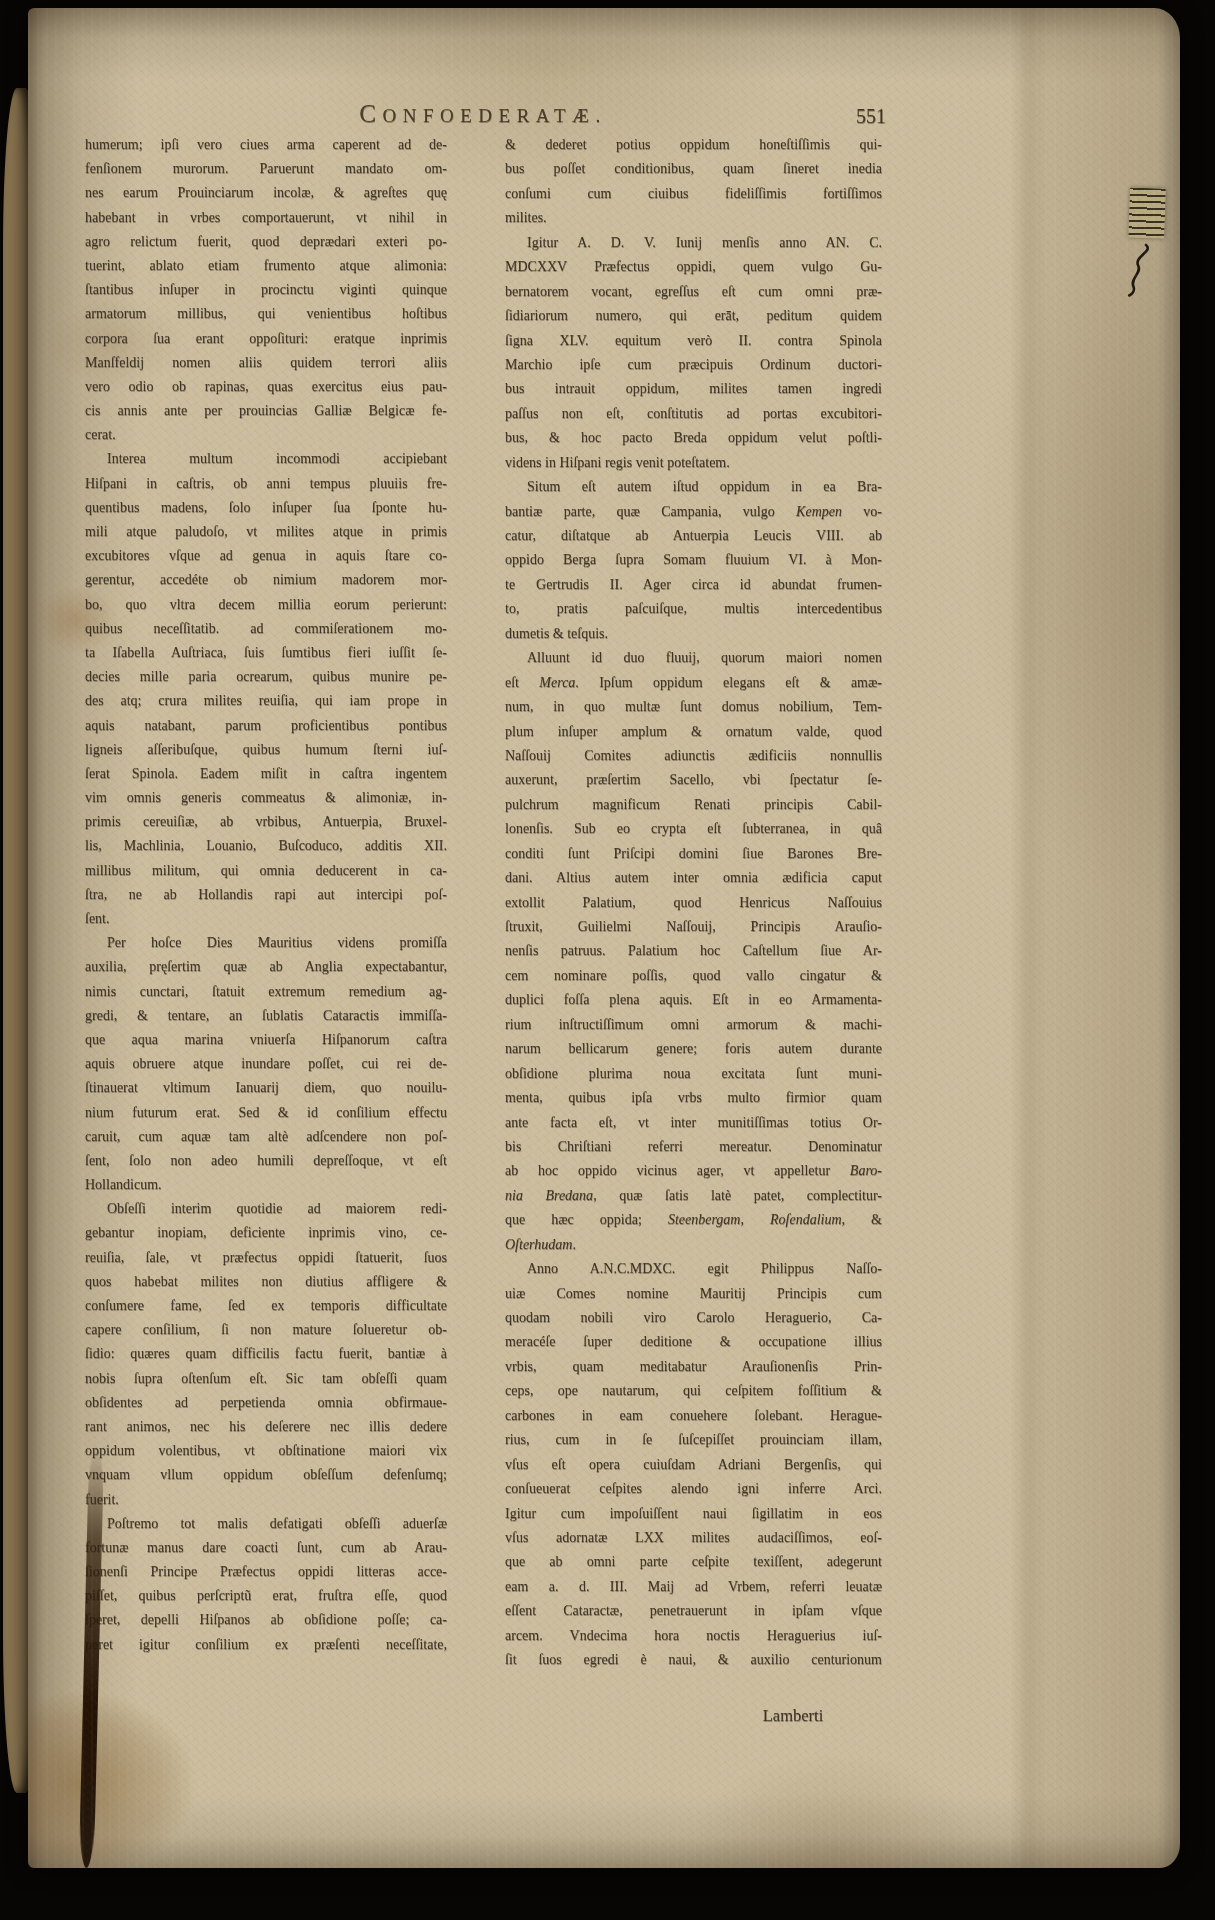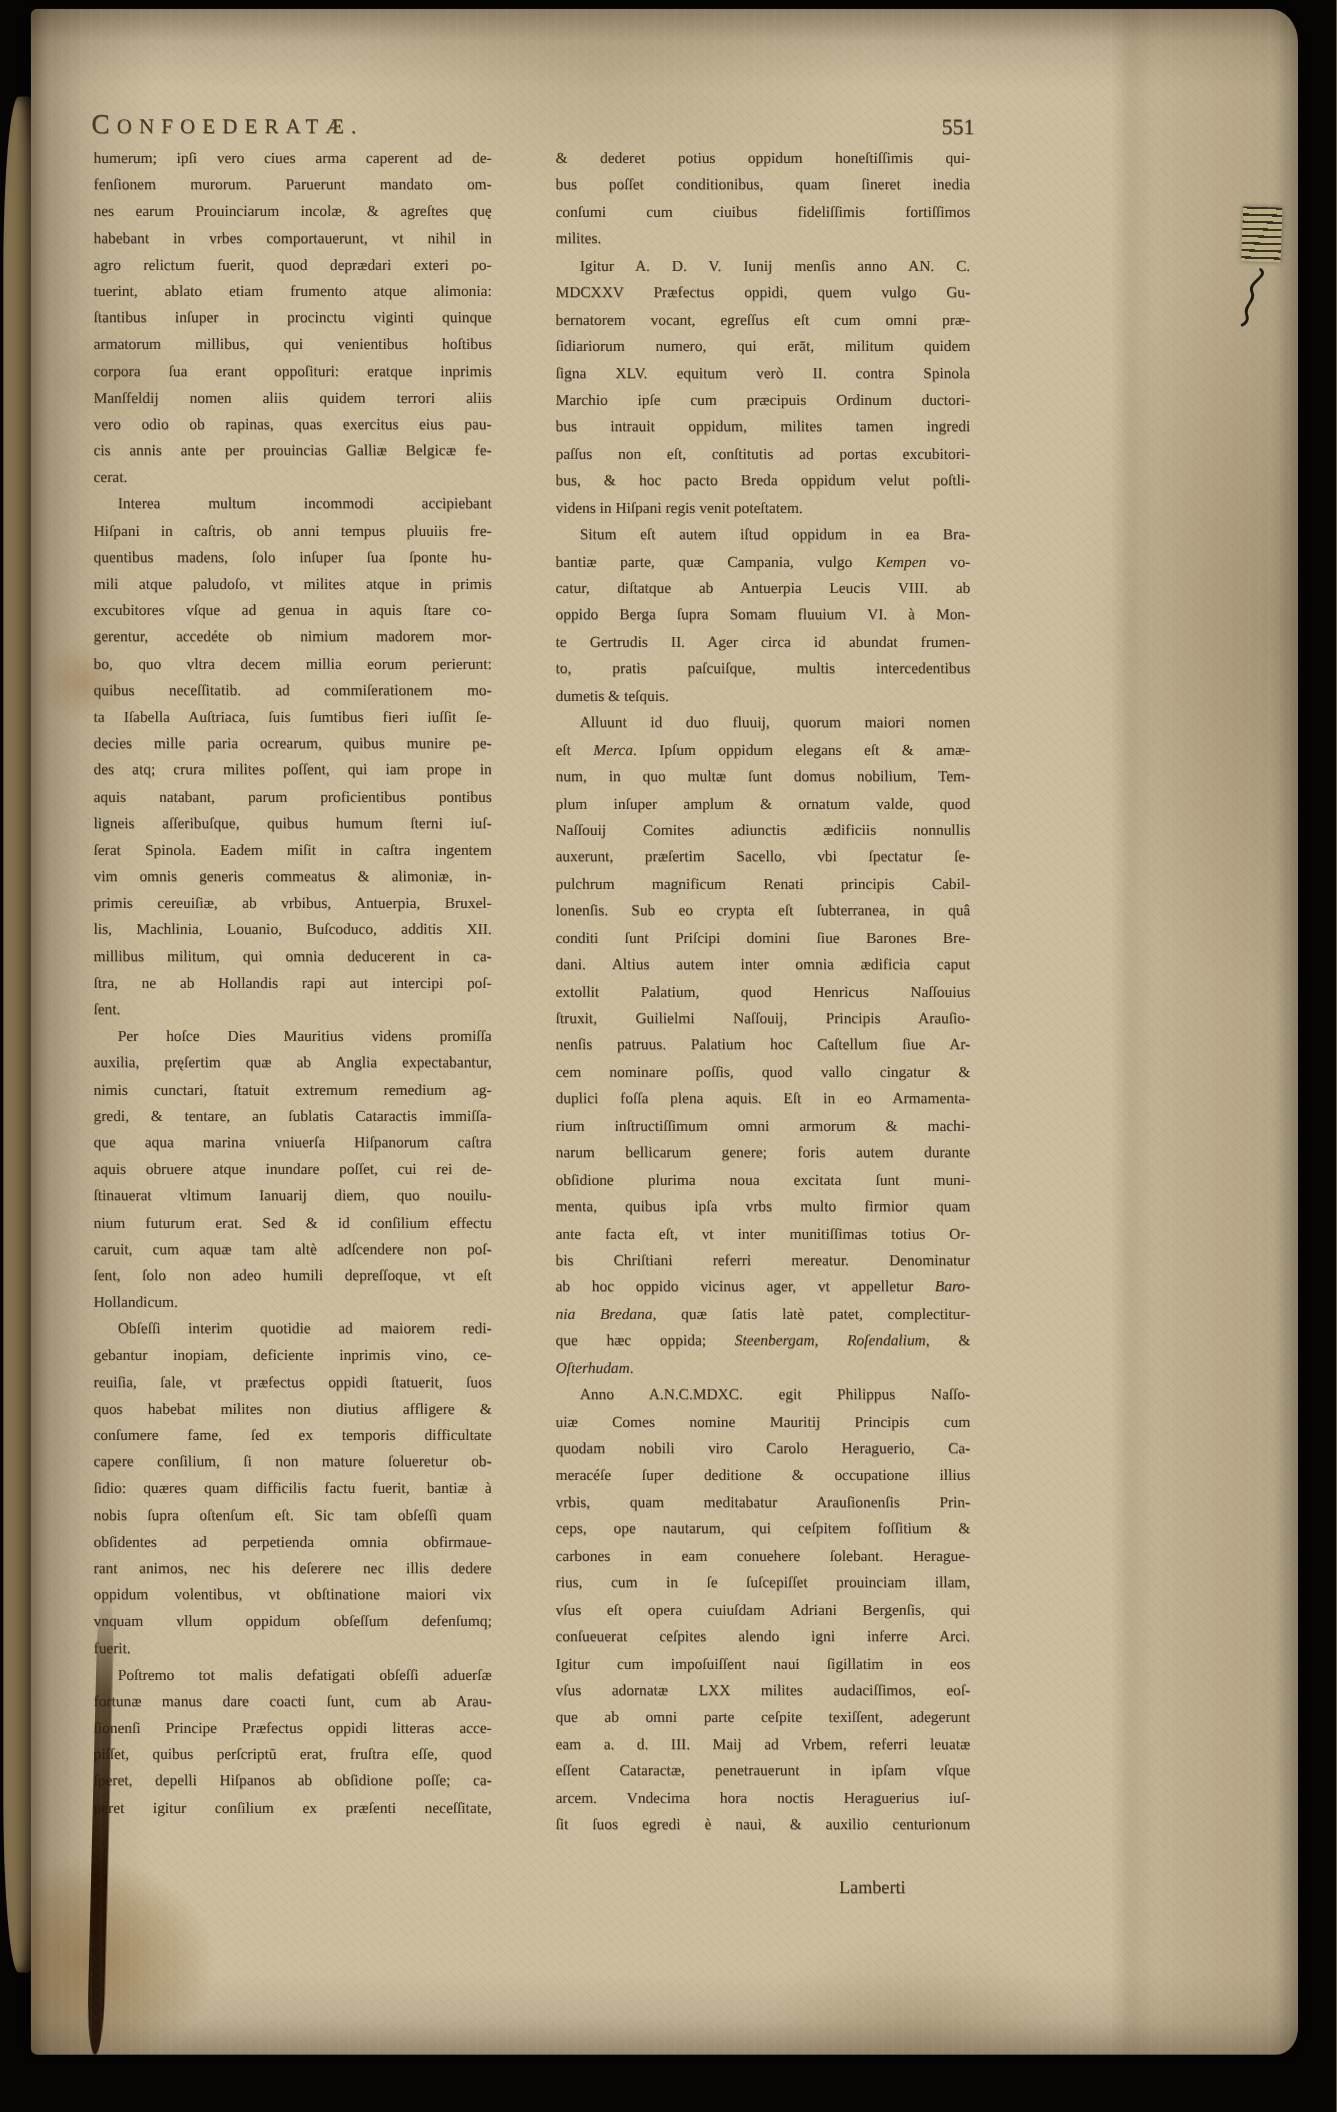--- a/index.html
+++ b/index.html
@@ -44,21 +44,21 @@
     border-radius:inherit;
     background-image:
       repeating-linear-gradient(47deg, rgba(118,98,66,.10) 0 1px, transparent 1px 6px),
       repeating-linear-gradient(-33deg, rgba(118,98,66,.08) 0 1px, transparent 1px 7px),
       repeating-linear-gradient(90deg, rgba(255,250,235,.05) 0 2px, transparent 2px 9px);
     opacity:.55;
   }
 
   .running-header{
     position:absolute;top:92px;left:55px;width:800px;
-    color:#463a28;
+    text-align:center;color:#463a28;
     font-size:19px;letter-spacing:6.5px;
     text-shadow:.4px .5px .6px rgba(70,55,35,.55);
   }
   .running-header::first-letter{font-size:25px;}
   .page-number{
     position:absolute;top:97px;left:828px;width:80px;
     color:#3f3424;font-size:20px;
     text-shadow:.4px .5px .6px rgba(70,55,35,.55);
   }
 
@@ -140,21 +140,21 @@
         <div class="line indent" data-interactable="false"><span>Interea multum incommodi accipiebant</span></div>
         <div class="line" data-interactable="false"><span>Hiſpani in caſtris, ob anni tempus pluuiis fre-</span></div>
         <div class="line" data-interactable="false"><span>quentibus madens, ſolo inſuper ſua ſponte hu-</span></div>
         <div class="line" data-interactable="false"><span>mili atque paludoſo, vt milites atque in primis</span></div>
         <div class="line" data-interactable="false"><span>excubitores vſque ad genua in aquis ſtare co-</span></div>
         <div class="line" data-interactable="false"><span>gerentur, accedéte ob nimium madorem mor-</span></div>
         <div class="line" data-interactable="false"><span>bo, quo vltra decem millia eorum perierunt:</span></div>
         <div class="line" data-interactable="false"><span>quibus neceſſitatib. ad commiſerationem mo-</span></div>
         <div class="line" data-interactable="false"><span>ta Iſabella Auſtriaca, ſuis ſumtibus fieri iuſſit ſe-</span></div>
         <div class="line" data-interactable="false"><span>decies mille paria ocrearum, quibus munire pe-</span></div>
-        <div class="line" data-interactable="false"><span>des atq; crura milites poſſent, qui iam prope in</span></div>
+        <div class="line" data-interactable="false"><span>des atq; crura milites reuiſia, qui iam prope in</span></div>
         <div class="line" data-interactable="false"><span>aquis natabant, parum proficientibus pontibus</span></div>
         <div class="line" data-interactable="false"><span>ligneis aſſeribuſque, quibus humum ſterni iuſ-</span></div>
         <div class="line" data-interactable="false"><span>ſerat Spinola. Eadem miſit in caſtra ingentem</span></div>
         <div class="line" data-interactable="false"><span>vim omnis generis commeatus &amp; alimoniæ, in-</span></div>
         <div class="line" data-interactable="false"><span>primis cereuiſiæ, ab vrbibus, Antuerpia, Bruxel-</span></div>
         <div class="line" data-interactable="false"><span>lis, Machlinia, Louanio, Buſcoduco, additis XII.</span></div>
         <div class="line" data-interactable="false"><span>millibus militum, qui omnia deducerent in ca-</span></div>
         <div class="line" data-interactable="false"><span>ſtra, ne ab Hollandis rapi aut intercipi poſ-</span></div>
         <div class="line end" data-interactable="false"><span>ſent.</span></div>
         <div class="line indent" data-interactable="false"><span>Per hoſce Dies Mauritius videns promiſſa</span></div>
@@ -190,21 +190,21 @@
       </div>
 
     <div class="col col-right" id="col-right" data-interactable="false">
         <div class="line" data-interactable="false"><span>&amp; dederet potius oppidum honeſtiſſimis qui-</span></div>
         <div class="line" data-interactable="false"><span>bus poſſet conditionibus, quam ſineret inedia</span></div>
         <div class="line" data-interactable="false"><span>conſumi cum ciuibus fideliſſimis fortiſſimos</span></div>
         <div class="line end" data-interactable="false"><span>milites.</span></div>
         <div class="line indent" data-interactable="false"><span>Igitur A. D. V. Iunij menſis anno AN. C.</span></div>
         <div class="line" data-interactable="false"><span>MDCXXV Præfectus oppidi, quem vulgo Gu-</span></div>
         <div class="line" data-interactable="false"><span>bernatorem vocant, egreſſus eſt cum omni præ-</span></div>
-        <div class="line" data-interactable="false"><span>ſidiariorum numero, qui erāt, militum quidem</span></div>
+        <div class="line" data-interactable="false"><span>ſidiariorum numero, qui erāt, peditum quidem</span></div>
         <div class="line" data-interactable="false"><span>ſigna XLV. equitum verò II. contra Spinola</span></div>
         <div class="line" data-interactable="false"><span>Marchio ipſe cum præcipuis Ordinum ductori-</span></div>
         <div class="line" data-interactable="false"><span>bus intrauit oppidum, milites tamen ingredi</span></div>
         <div class="line" data-interactable="false"><span>paſſus non eſt, conſtitutis ad portas excubitori-</span></div>
         <div class="line" data-interactable="false"><span>bus, &amp; hoc pacto Breda oppidum velut poſtli-</span></div>
         <div class="line end" data-interactable="false"><span>videns in Hiſpani regis venit poteſtatem.</span></div>
         <div class="line indent" data-interactable="false"><span>Situm eſt autem iſtud oppidum in ea Bra-</span></div>
         <div class="line" data-interactable="false"><span>bantiæ parte, quæ Campania, vulgo </span><i>Kempen</i><span> vo-</span></div>
         <div class="line" data-interactable="false"><span>catur, diſtatque ab Antuerpia Leucis VIII. ab</span></div>
         <div class="line" data-interactable="false"><span>oppido Berga ſupra Somam fluuium VI. à Mon-</span></div>

